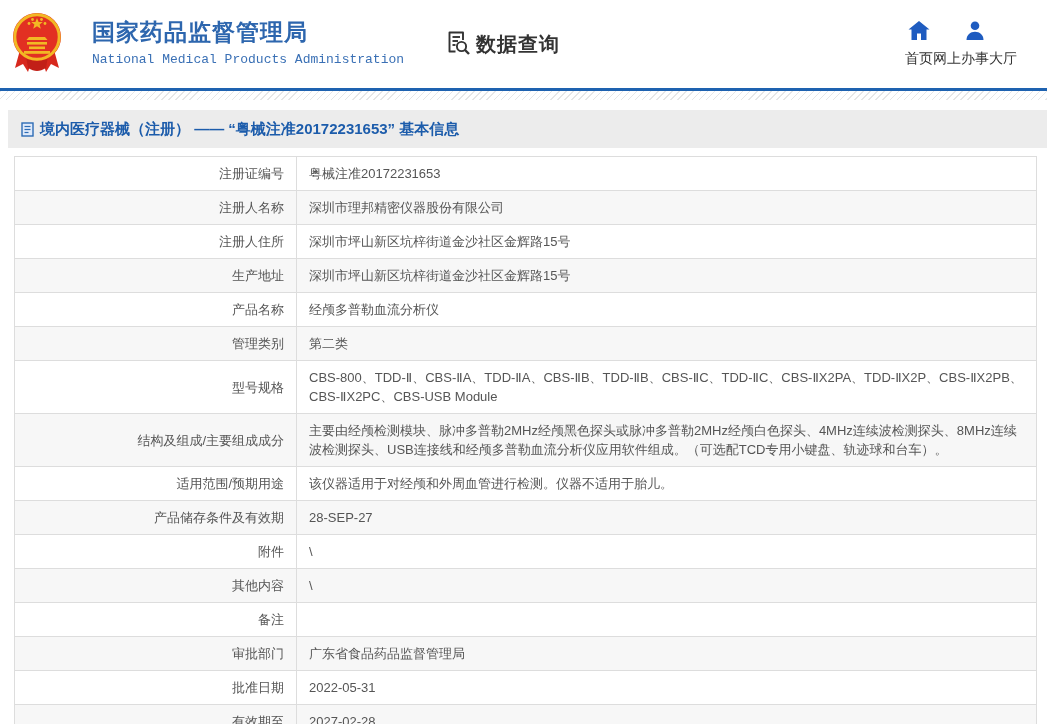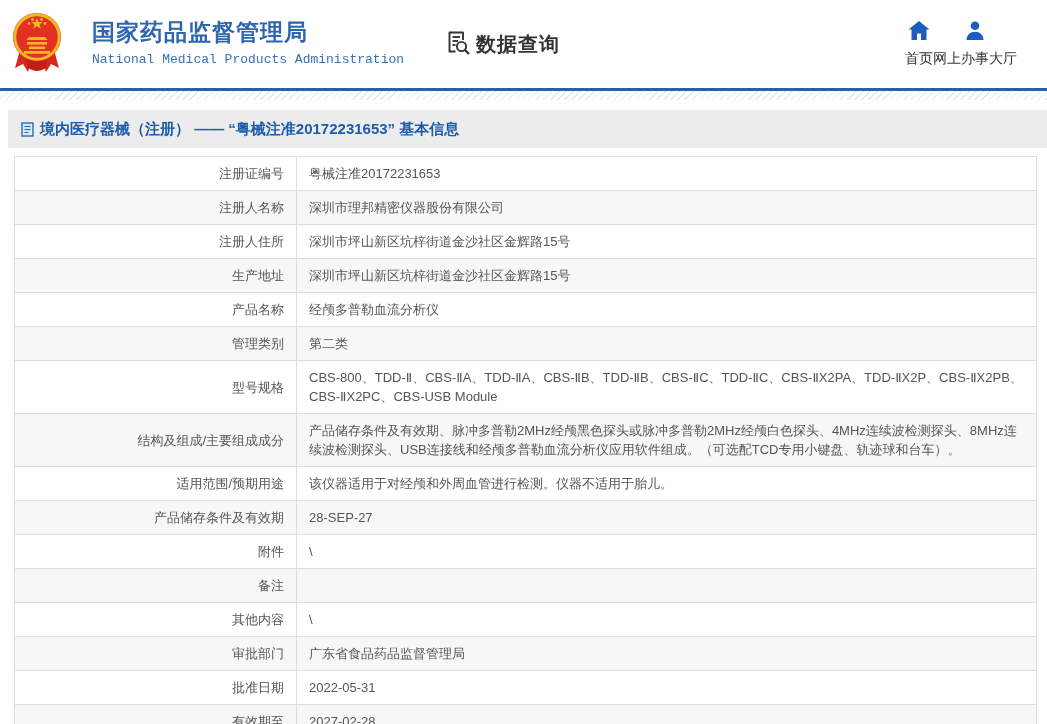--- a/index.html
+++ b/index.html
@@ -148,41 +148,41 @@
         <tr>
           <td class="cell-label">管理类别</td>
           <td class="cell-value">第二类</td>
         </tr>
         <tr>
           <td class="cell-label">型号规格</td>
           <td class="cell-value">CBS-800、TDD-Ⅱ、CBS-ⅡA、TDD-ⅡA、CBS-ⅡB、TDD-ⅡB、CBS-ⅡC、TDD-ⅡC、CBS-ⅡX2PA、TDD-ⅡX2P、CBS-ⅡX2PB、CBS-ⅡX2PC、CBS-USB Module</td>
         </tr>
         <tr>
           <td class="cell-label">结构及组成/主要组成成分</td>
-          <td class="cell-value">产品储存条件及有效期、脉冲多普勒2MHz经颅黑色探头或脉冲多普勒2MHz经颅白色探头、4MHz连续波检测探头、8MHz连续波检测探头、USB连接线和经颅多普勒血流分析仪应用软件组成。（可选配TCD专用小键盘、轨迹球和台车）。</td>
+          <td class="cell-value">主要由经颅检测模块、脉冲多普勒2MHz经颅黑色探头或脉冲多普勒2MHz经颅白色探头、4MHz连续波检测探头、8MHz连续波检测探头、USB连接线和经颅多普勒血流分析仪应用软件组成。（可选配TCD专用小键盘、轨迹球和台车）。</td>
         </tr>
         <tr>
           <td class="cell-label">适用范围/预期用途</td>
           <td class="cell-value">该仪器适用于对经颅和外周血管进行检测。仪器不适用于胎儿。</td>
         </tr>
         <tr>
           <td class="cell-label">产品储存条件及有效期</td>
           <td class="cell-value">28-SEP-27</td>
         </tr>
         <tr>
           <td class="cell-label">附件</td>
           <td class="cell-value">\</td>
         </tr>
         <tr>
+          <td class="cell-label">其他内容</td>
+          <td class="cell-value">\</td>
+        </tr>
+        <tr>
           <td class="cell-label">备注</td>
           <td class="cell-value"></td>
-        </tr>
-        <tr>
-          <td class="cell-label">其他内容</td>
-          <td class="cell-value">\</td>
         </tr>
         <tr>
           <td class="cell-label">审批部门</td>
           <td class="cell-value">广东省食品药品监督管理局</td>
         </tr>
         <tr>
           <td class="cell-label">批准日期</td>
           <td class="cell-value">2022-05-31</td>
         </tr>
         <tr>

